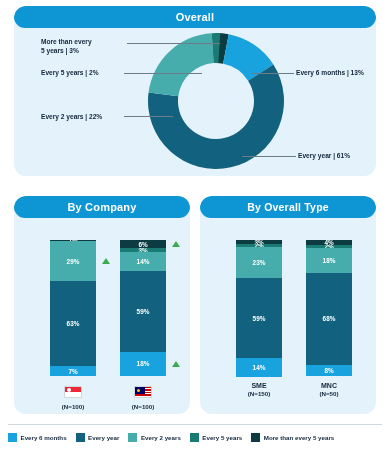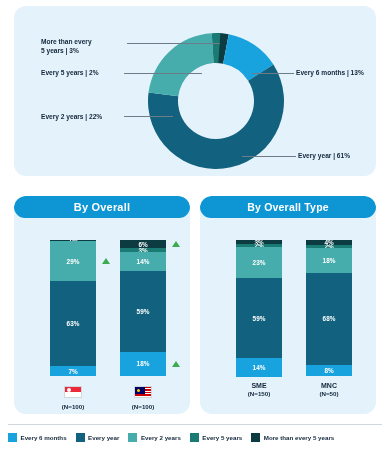--- a/index.html
+++ b/index.html
@@ -93,20 +93,21 @@
   .legend-item { display: flex; align-items: center; margin-right: 9px; }
   .legend-sw { width: 9px; height: 9px; margin-right: 3.5px; flex: 0 0 auto; }
   .legend-text { font-size: 6.2px; font-weight: bold; color: #12263a; white-space: nowrap; }
 </style>
 </head>
 <body>
 
 <div class="page">
 
   <section class="panel" id="panel-overall">
+    <div class="panel-header">Overall</div>
 
     <div class="donut-wrap">
       <svg class="donut-svg" width="142" height="142" viewBox="0 0 142 142">
         <g id="donut-slices" transform="translate(71,71)">
             <path d="M 4.1637991171010006e-15 -68 A 68 68 0 0 1 12.741929391829267 -66.79553304955083 L 7.120489954257532 -37.32691552769017 A 38 38 0 0 0 2.326828918379971e-15 -38 Z" fill="#0c3b42"></path>
             <path d="M 12.741929391829267 -66.79553304955083 A 68 68 0 0 1 57.41429893413703 -36.436222058571765 L 32.084461169076576 -20.36141820920187 A 38 38 0 0 0 7.120489954257532 -37.32691552769017 Z" fill="#19a3de"></path>
             <path d="M 57.41429893413703 -36.436222058571765 A 68 68 0 1 1 -67.4637996893845 -8.522659882372661 L -37.70035864995016 -4.762662875443546 A 38 38 0 1 0 32.084461169076576 -20.36141820920187 Z" fill="#12627f"></path>
             <path d="M -67.4637996893845 -8.522659882372661 A 68 68 0 0 1 -4.269755327993359 -67.86581753312247 L -2.3860397421139354 -37.92501568027432 A 38 38 0 0 0 -37.70035864995016 -4.762662875443546 Z" fill="#46adac"></path>
             <path d="M -4.269755327993359 -67.86581753312247 A 68 68 0 0 1 4.2697553279932725 -67.86581753312247 L 2.3860397421138875 -37.92501568027432 A 38 38 0 0 0 -2.3860397421139354 -37.92501568027432 Z" fill="#1a7a74"></path>
           </g>
@@ -121,21 +122,21 @@
       <div class="lead-label left" id="lbl-more">More than every
 5 years | 3%</div>
       <div class="lead-label left" id="lbl-e5">Every 5 years | 2%</div>
       <div class="lead-label left" id="lbl-e2">Every 2 years | 22%</div>
       <div class="lead-label right" id="lbl-6mo">Every 6 months | 13%</div>
       <div class="lead-label right" id="lbl-yr">Every year | 61%</div>
     </div>
   </section>
 
   <section class="panel" id="panel-country">
-    <div class="panel-header">By Overall</div>
+    <div class="panel-header">By Company</div>
     <div class="chart-area" id="country-chart">
         <div class="bar-group" style="left: 36px;">
           <div class="bar">
             <div class="seg" style="height: 1%; background: rgb(12, 59, 66);">
               <span>1%</span>
             </div>
             <div class="seg" style="height: 29%; background: rgb(70, 173, 172); overflow: visible;">
               <span>29%</span>
               <span class="tri" style="top: calc(50% - 3px);"></span>
             </div>

